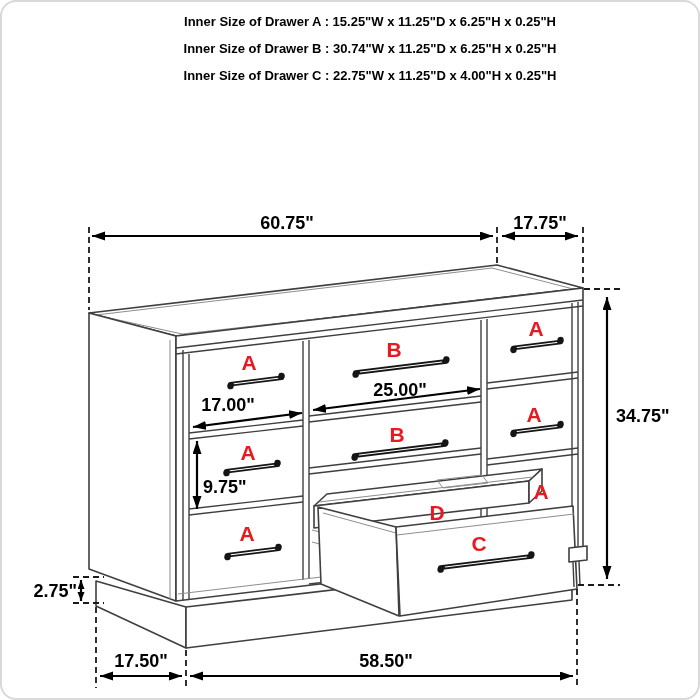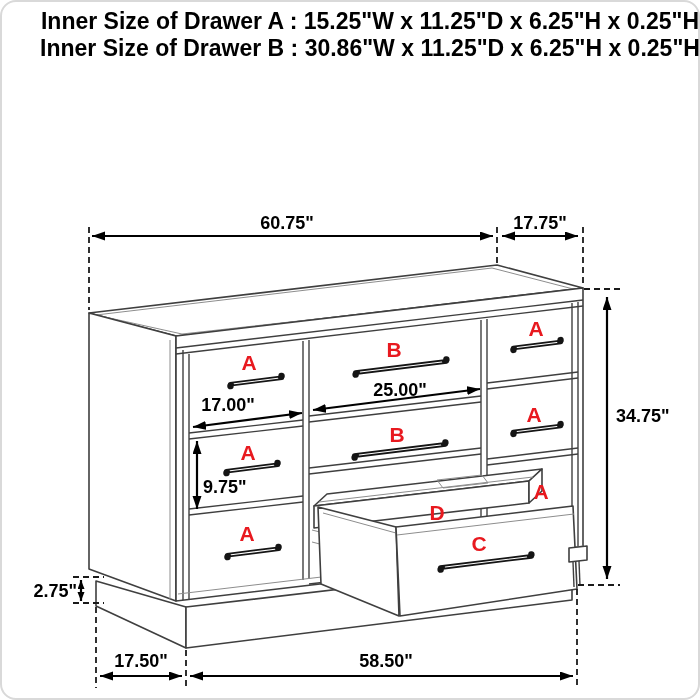--- a/index.html
+++ b/index.html
@@ -1,41 +1,42 @@
 <!DOCTYPE html>
 <html><head>
 <meta charset="utf-8">
 <style>
   html,body{margin:0;padding:0;background:#ffffff;}
   body{width:700px;height:700px;position:relative;overflow:hidden;
        font-family:"Liberation Sans",sans-serif;}
   .frame{position:absolute;inset:0;border:2px solid #d9d9d9;border-radius:16px;}
   .header{position:absolute;top:8px;left:0;right:0;text-align:center;}
-  .header div{font-weight:bold;font-size:23px;line-height:27px;color:#000;white-space:pre;padding-left:40px;}
+  .header div{font-weight:bold;font-size:13px;line-height:27px;color:#000;white-space:pre;padding-left:40px;}
   svg{position:absolute;left:0;top:0;}
   .face{fill:#ffffff;stroke:#3f3f3f;stroke-width:1.6;stroke-linejoin:round;}
   .ln{stroke:#3f3f3f;stroke-width:1.4;fill:none;}
   .thin{stroke:#8d8d8d;stroke-width:1;fill:none;}
   .dim{stroke:#000000;stroke-width:2.2;fill:none;}
   .dash{stroke:#1a1a1a;stroke-width:1.8;fill:none;stroke-dasharray:6 4;}
   .dimtext{font-weight:bold;font-size:18px;fill:#000000;}
   .letter{font-weight:bold;font-size:21px;}
   .handle-bar{stroke:#151515;stroke-width:4.6;stroke-linecap:round;}
   .handle-hl{stroke:#ffffff;stroke-width:1.1;stroke-linecap:round;}
   .handle-knob{fill:#151515;}
   .arrowhead{fill:#000000;}
 </style>
 </head>
 <body>
 
 <div class="frame"></div>
 
 <div class="header">
   <div>Inner Size of Drawer A : 15.25"W x 11.25"D x 6.25"H x 0.25"H</div>
-  <div>Inner Size of Drawer B : 30.86"W x 11.25"D x 6.25"H x 0.25"H</div>
+  <div>Inner Size of Drawer B : 30.74"W x 11.25"D x 6.25"H x 0.25"H</div>
+  <div>Inner Size of Drawer C : 22.75"W x 11.25"D x 4.00"H x 0.25"H</div>
 </div>
 
 <svg width="700" height="700" viewBox="0 0 700 700">
   <defs>
     <marker id="ah-e" markerWidth="14" markerHeight="10" refX="13" refY="4.5" orient="auto" markerUnits="userSpaceOnUse">
       <path class="arrowhead" d="M0,0 L13,4.5 L0,9 Z"></path>
     </marker>
     <marker id="ah-s" markerWidth="14" markerHeight="10" refX="13" refY="4.5" orient="auto-start-reverse" markerUnits="userSpaceOnUse">
       <path class="arrowhead" d="M0,0 L13,4.5 L0,9 Z"></path>
     </marker>

